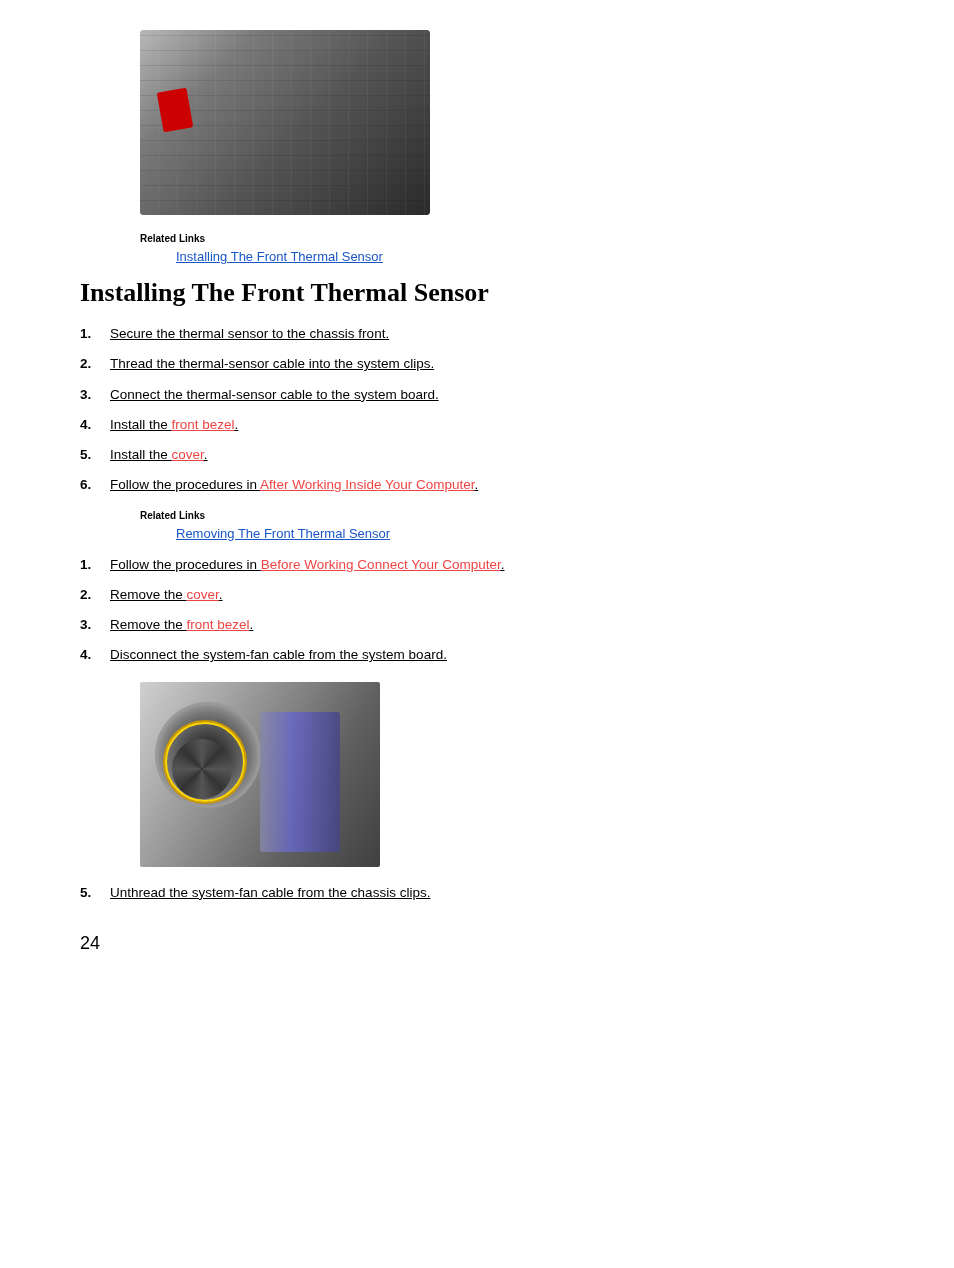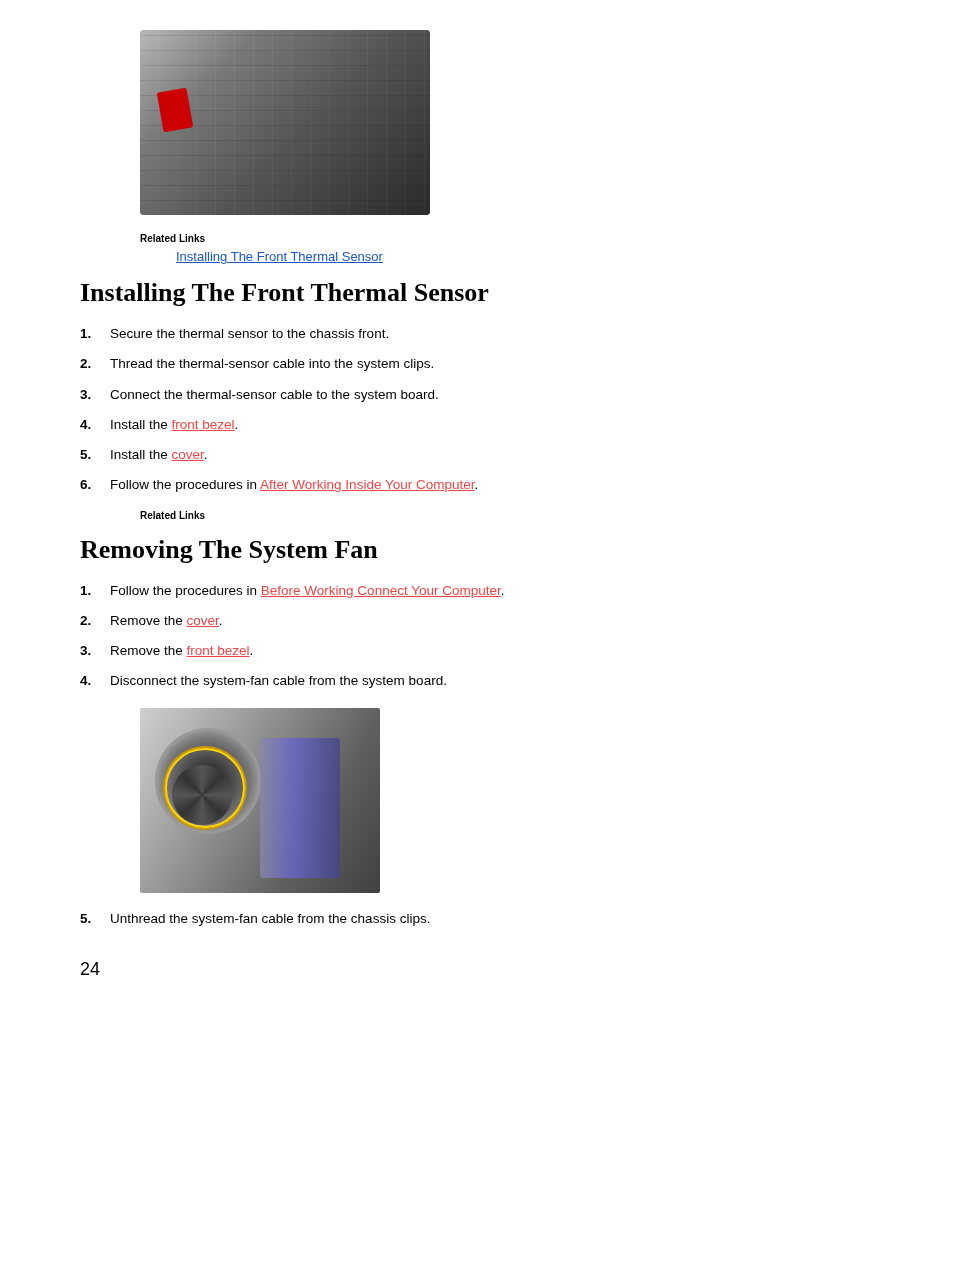--- a/index.html
+++ b/index.html
@@ -90,20 +90,21 @@
       font-size: 13.5px;
       line-height: 1.5;
     }
     ol li .num {
       font-weight: bold;
       min-width: 30px;
       flex-shrink: 0;
     }
     ol li .text {
       flex: 1;
+      text-decoration: underline;
     }
     ol li a {
       color: #ef4444;
       text-decoration: underline;
     }
     .page-number {
       font-size: 18px;
       color: #000;
       margin-top: 30px;
     }
@@ -202,24 +203,26 @@
     </li>
     <li>
       <span class="num">6.</span>
       <span class="text">Follow the procedures in <a href="#">After Working Inside Your Computer</a>.</span>
     </li>
   </ol>
 </div>
 
 <div class="related-links-section">
   <div class="related-links-label">Related Links</div>
+  <div style="padding-left:36px;">
+    <a href="#">Removing The Front Thermal Sensor</a>
+  </div>
 </div>
 
 <div class="section">
-  <h2>Removing The System Fan</h2>
   <ol>
     <li>
       <span class="num">1.</span>
       <span class="text">Follow the procedures in <a href="#">Before Working Connect Your Computer</a>.</span>
     </li>
     <li>
       <span class="num">2.</span>
       <span class="text">Remove the <a href="#">cover</a>.</span>
     </li>
     <li>

